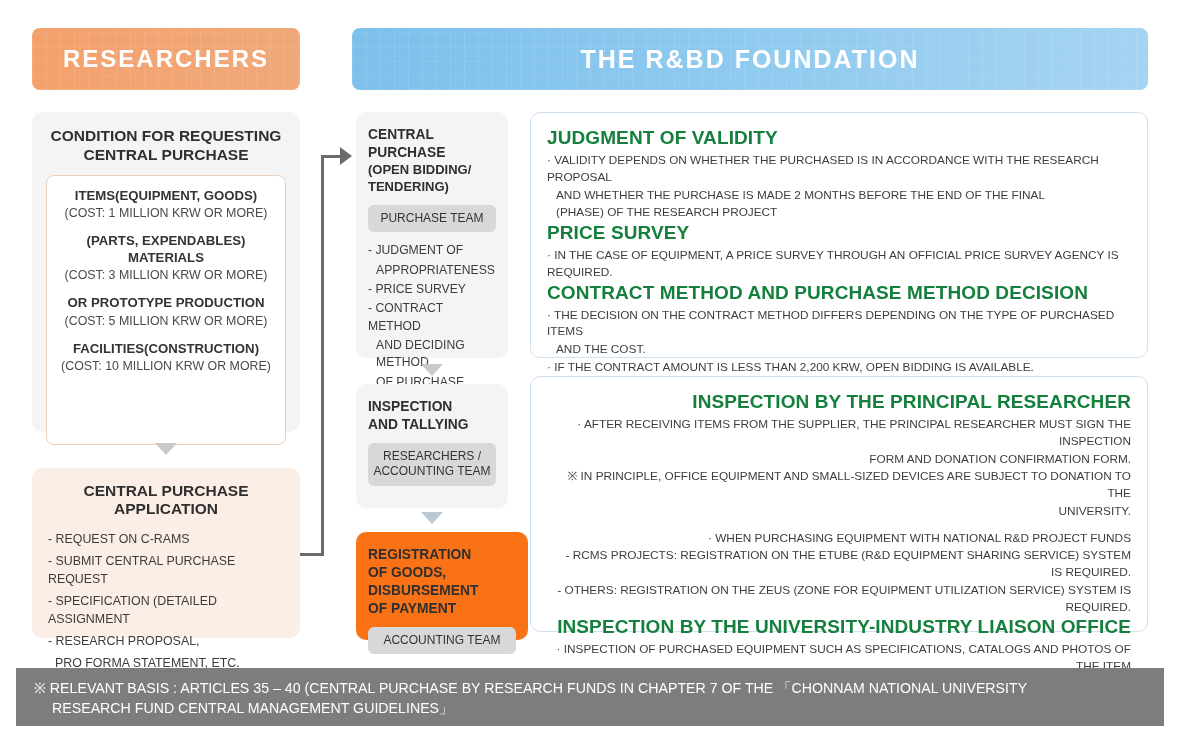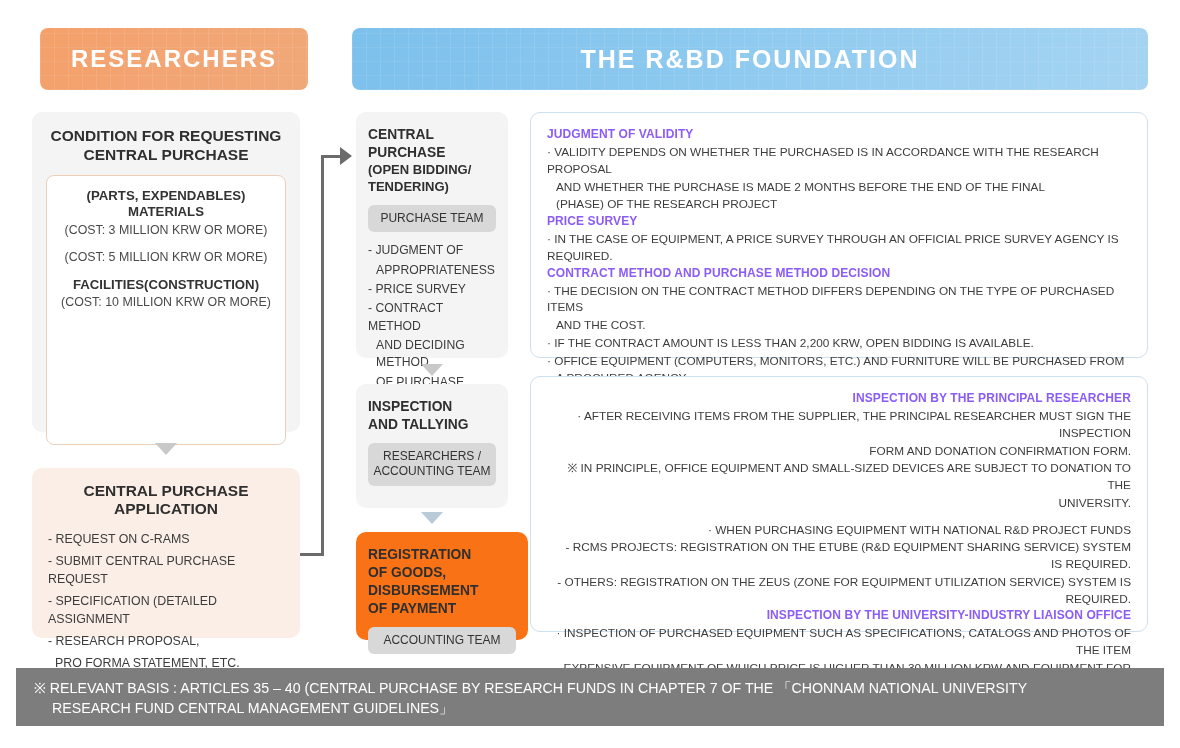--- a/index.html
+++ b/index.html
@@ -18,21 +18,21 @@
     position: absolute;
     border-radius: 8px;
     display: flex;
     align-items: center;
     justify-content: center;
     color: #ffffff;
     font-weight: bold;
     letter-spacing: 2px;
   }
   .banner-researchers {
-    left: 40px; top: 28px; width: 268px; height: 62px;
+    left: 32px; top: 28px; width: 268px; height: 62px;
     background: linear-gradient(110deg, #f4a06a 0%, #f3a472 40%, #f0a878 100%);
     font-size: 24px;
   }
   .banner-foundation {
     left: 352px; top: 28px; width: 796px; height: 62px;
     background: linear-gradient(110deg, #7cc0ec 0%, #8dc9ef 45%, #a5d4f2 100%);
     font-size: 25px;
   }
   .banner::after {
     content: "";
@@ -130,21 +130,21 @@
     position: absolute;
     background: #ffffff;
     border: 1px solid #cfe0ef;
     border-radius: 10px;
     padding: 14px 16px;
   }
   .detail-1 { left: 530px; top: 112px; width: 618px; height: 246px; }
   .detail-2 { left: 530px; top: 376px; width: 618px; height: 256px; text-align: right; }
 
   .d-head {
-    font-size: 12px; font-weight: bold; color: #8b5cf6;
+    font-size: 19px; font-weight: bold; color: #15803d;
     margin-bottom: 3px; letter-spacing: 0.1px;
   }
   .d-line {
     font-size: 11.8px; color: #3d3d3d; line-height: 1.42; margin-bottom: 1px;
   }
   .d-line.ind1 { padding-left: 9px; }
   .d-line.ind2 { padding-left: 18px; }
   .d-gap { height: 9px; }
 
   
@@ -167,26 +167,31 @@
   <div class="banner banner-foundation">
     <span>THE R&amp;BD FOUNDATION</span>
   </div>
 
   <div class="panel-condition">
     <div class="panel-title">
       <div>CONDITION FOR REQUESTING</div>
       <div>CENTRAL PURCHASE</div>
     </div>
     <div class="inner-box">
+      <div class="cond-group">
+        <div class="cond-main">ITEMS(EQUIPMENT, GOODS)</div>
+        <div class="cond-sub">(COST: 1 MILLION KRW OR MORE)</div>
+      </div>
       <div class="cond-group">
         <div class="cond-main">(PARTS, EXPENDABLES)</div>
         <div class="cond-main">MATERIALS</div>
         <div class="cond-sub">(COST: 3 MILLION KRW OR MORE)</div>
       </div>
       <div class="cond-group">
+        <div class="cond-main">OR PROTOTYPE PRODUCTION</div>
         <div class="cond-sub">(COST: 5 MILLION KRW OR MORE)</div>
       </div>
       <div class="cond-group">
         <div class="cond-main">FACILITIES(CONSTRUCTION)</div>
         <div class="cond-sub">(COST: 10 MILLION KRW OR MORE)</div>
       </div>
     </div>
   </div>
 
   <div class="arrow-down" style="left:155px; top:443px;"></div>

